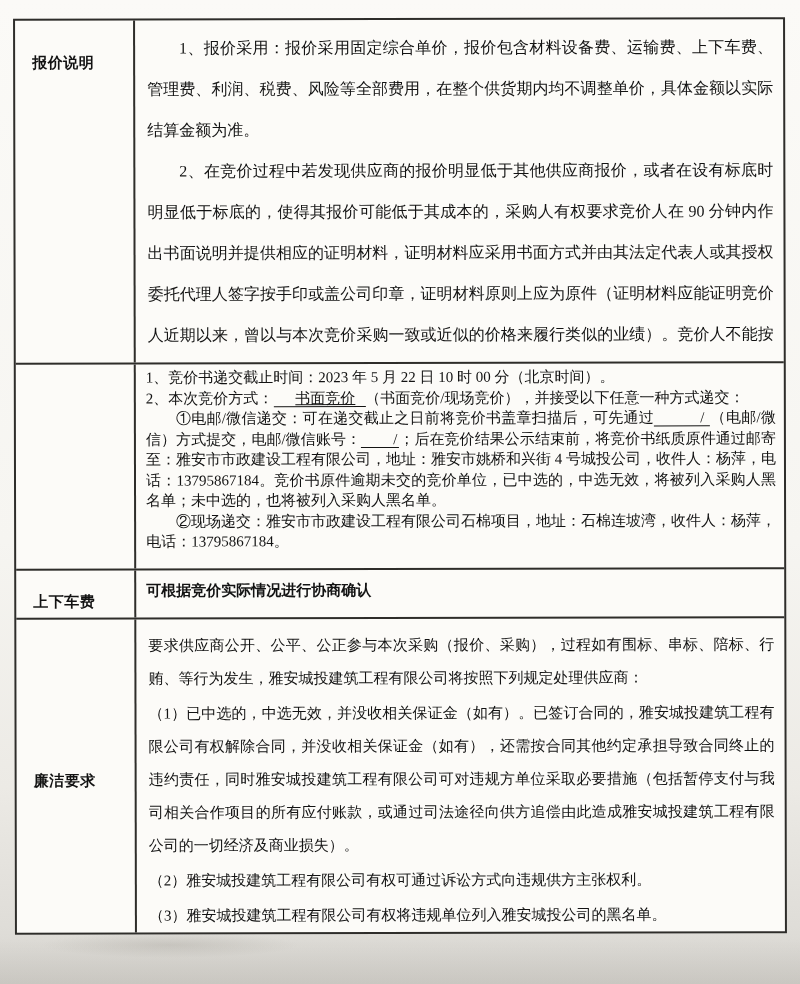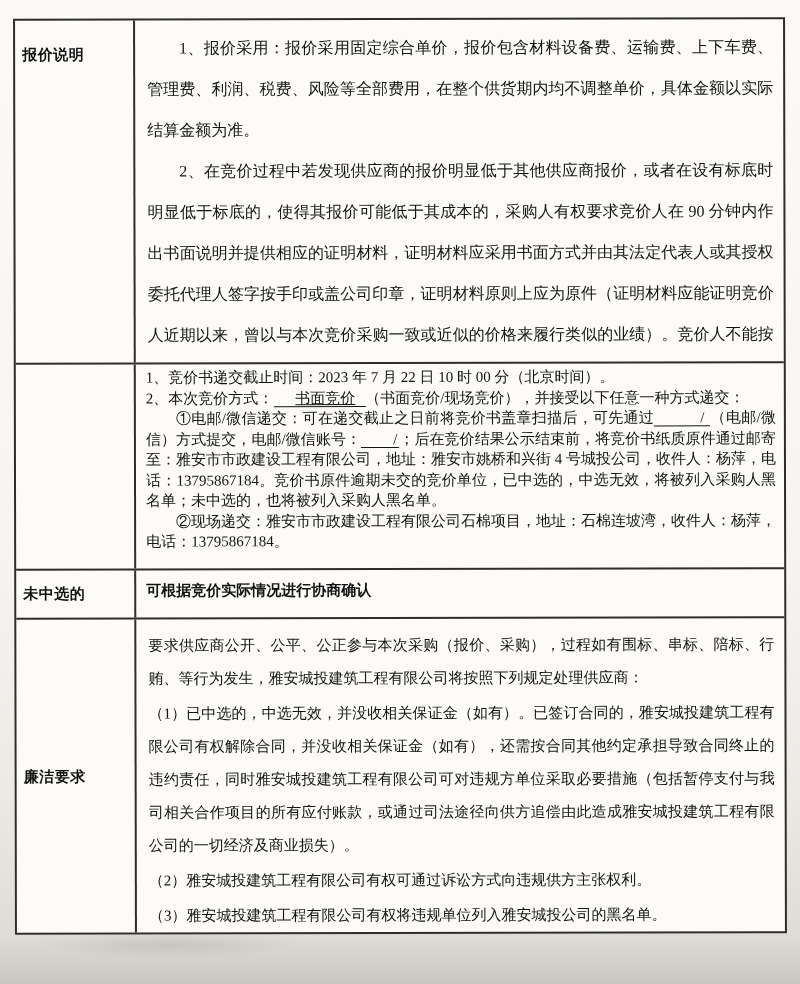--- a/index.html
+++ b/index.html
@@ -27,21 +27,21 @@
   .row-payment    { height: 49px;  }
   .row-integrity  { height: 313px; }
 
   .label-cell {
     width: 120px; flex: 0 0 120px;
     border-right: 2px solid #2e2d2a;
     font-weight: 700; font-size: 15px;
     letter-spacing: 0.5px;
   }
   .label-cell.pad-top   { padding: 24px 0 0 0; }
-  .label-cell .lbl      { display: block; padding-left: 7px; line-height: 20px; }
+  .label-cell .lbl      { display: block; padding-left: 17px; line-height: 20px; margin-top: 8px; }
   .label-cell .lbl-line { display: block; padding-left: 7px; line-height: 40px; }
   .row-submission .label-cell { padding-top: 6px; }
   .row-payment .label-cell    { padding-top: 13px; }
   .row-integrity .label-cell  { display: flex; align-items: center; justify-content: flex-start; padding: 0; }
 
   .content-cell { flex: 1 1 auto; overflow: hidden; }
 
   
   .row-quote .content-cell { padding: 7px 10px 0 12px; }
   .para-wide {
@@ -100,30 +100,30 @@
       <div class="content-cell">
         <p class="para-wide">1、报价采用：报价采用固定综合单价，报价包含材料设备费、运输费、上下车费、管理费、利润、税费、风险等全部费用，在整个供货期内均不调整单价，具体金额以实际结算金额为准。</p>
         <p class="para-wide">2、在竞价过程中若发现供应商的报价明显低于其他供应商报价，或者在设有标底时明显低于标底的，使得其报价可能低于其成本的，采购人有权要求竞价人在 90 分钟内作出书面说明并提供相应的证明材料，证明材料应采用书面方式并由其法定代表人或其授权委托代理人签字按手印或盖公司印章，证明材料原则上应为原件（证明材料应能证明竞价人近期以来，曾以与本次竞价采购一致或近似的价格来履行类似的业绩）。竞价人不能按时合理说明或者不能提供相应证明材料的，由评比小组认定该竞价人以低于成本报价竞标，其报价作无效处理，并有权将该竞价人列入雅安城投公司黑名单。</p>
       </div>
     </div>
 
     <div class="row row-submission bordered">
       <div class="label-cell">
       </div>
       <div class="content-cell">
-        <p class="tight">1、竞价书递交截止时间：2023 年 7 月 22 日 10 时 00 分（北京时间）。</p>
+        <p class="tight">1、竞价书递交截止时间：2023 年 5 月 22 日 10 时 00 分（北京时间）。</p>
         <p class="tight"><span>2、本次竞价方式：</span><span class="blank method">书面竞价</span><span>（书面竞价/现场竞价），并接受以下任意一种方式递交：</span></p>
         <p class="tight indent"><span>①电邮/微信递交：可在递交截止之日前将竞价书盖章扫描后，可先通过</span><span class="blank slash1">/</span><span>（电邮/微信）方式提交，电邮/微信账号：</span><span class="blank slash2">/</span><span>；后在竞价结果公示结束前，将竞价书纸质原件通过邮寄至：雅安市市政建设工程有限公司，地址：雅安市姚桥和兴街 4 号城投公司，收件人：杨萍，电话：13795867184。竞价书原件逾期未交的竞价单位，已中选的，中选无效，将被列入采购人黑名单；未中选的，也将被列入采购人黑名单。</span></p>
         <p class="tight indent">②现场递交：雅安市市政建设工程有限公司石棉项目，地址：石棉连坡湾，收件人：杨萍，电话：13795867184。</p>
       </div>
     </div>
 
     <div class="row row-payment bordered">
       <div class="label-cell">
-        <span class="lbl">未中选的</span>
+        <span class="lbl">上下车费</span>
       </div>
       <div class="content-cell">
         <p class="single-line">可根据竞价实际情况进行协商确认</p>
       </div>
     </div>
 
     <div class="row row-integrity">
       <div class="label-cell">
         <span class="lbl">廉洁要求</span>
       </div>

